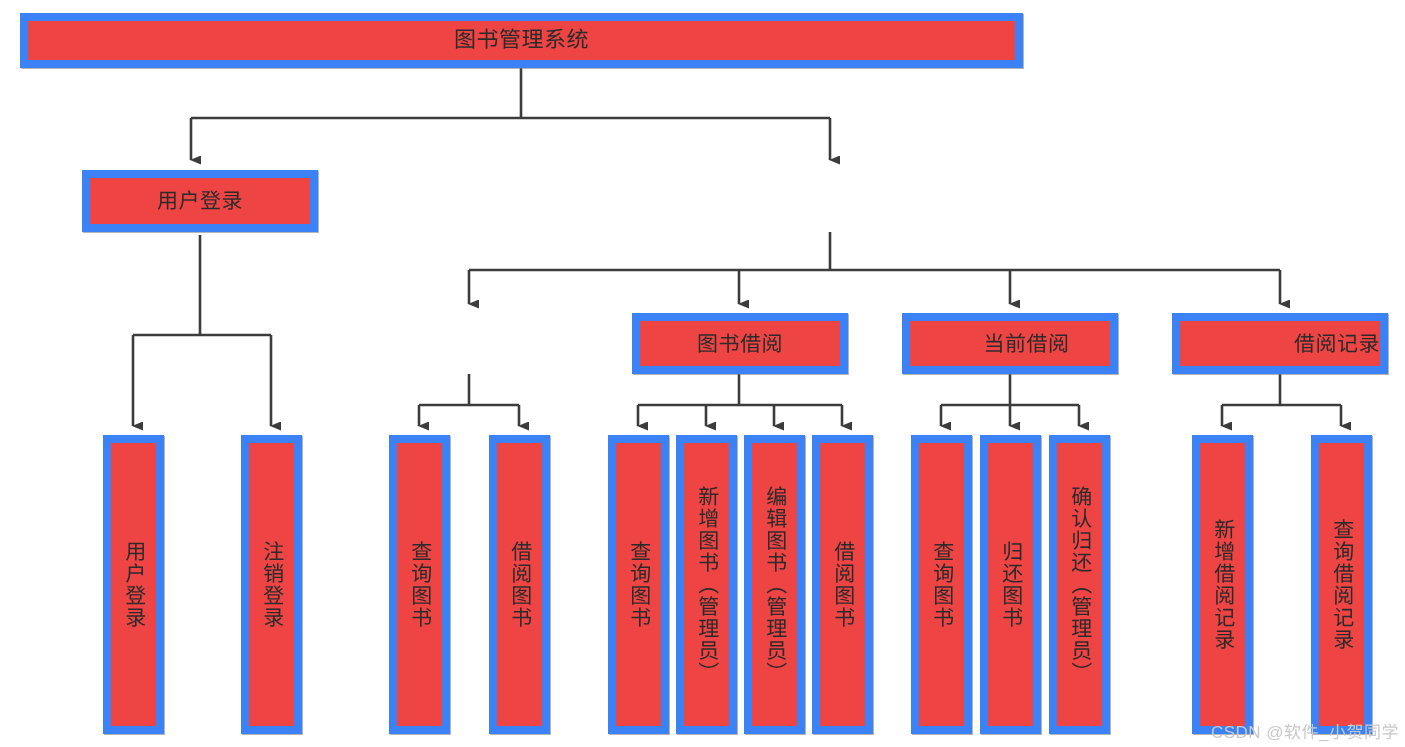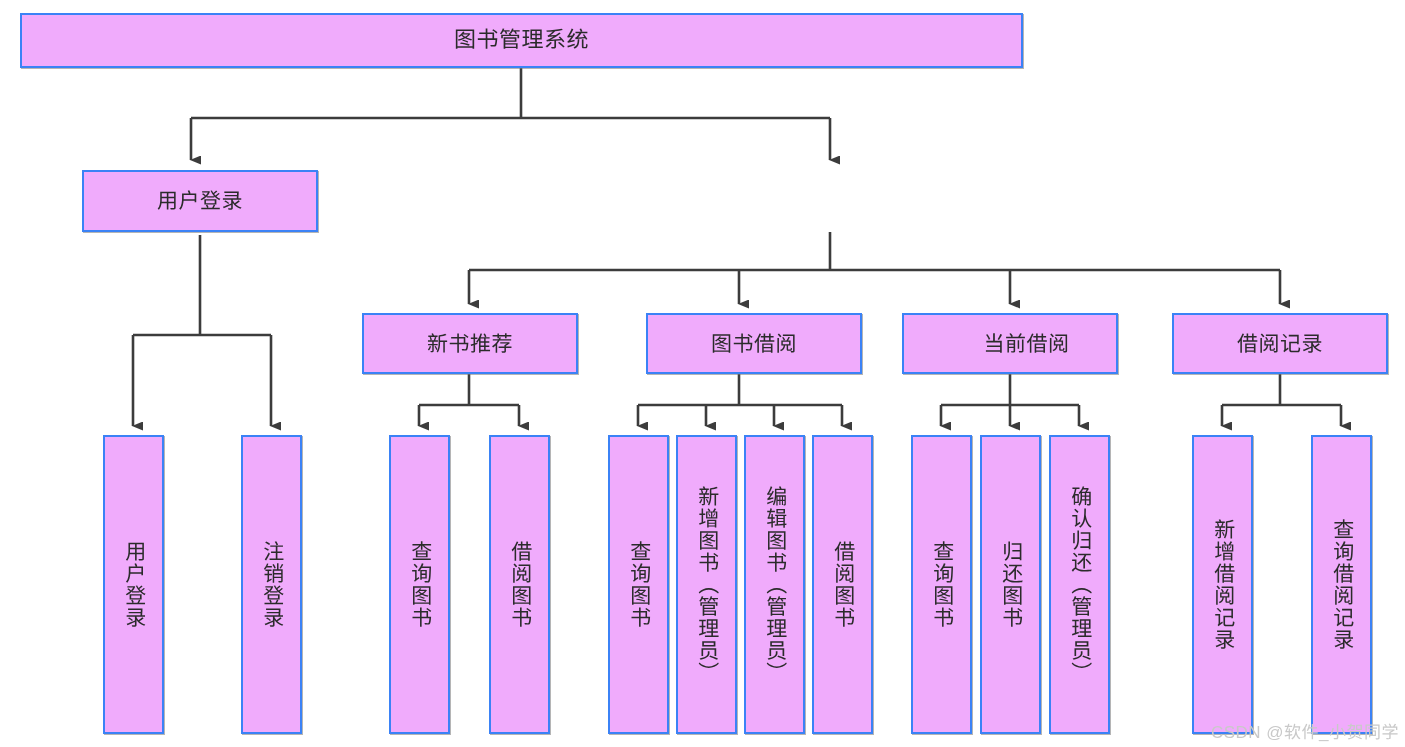--- a/index.html
+++ b/index.html
@@ -22,22 +22,22 @@
     position: absolute;
     left: 0;
     top: 0;
     width: 1405px;
     height: 747px;
     pointer-events: none;
   }
   .node {
     position: absolute;
     box-sizing: border-box;
-    background: #f0abfc;
-    border: 2px solid #3b82f6;
+    background: #ef4444;
+    border: 8px solid #3b82f6;
     box-shadow: 1px 1px 0 0 rgba(120,120,120,0.55);
     display: flex;
     align-items: center;
     justify-content: center;
     color: #2b2b2b;
   }
   .node-label {
     display: block;
     text-align: center;
     line-height: 1.12;
@@ -133,30 +133,27 @@
   </svg>
 
   <div class="node horiz root" style="left:20px; top:13px; width:1003px; height:55px;">
     <span class="node-label">图书管理系统</span>
   </div>
 
   <div class="node horiz" style="left:82px; top:170px; width:236px; height:62px;">
     <span class="node-label">用户登录</span>
   </div>
 
-  <div class="node horiz" style="left:362px; top:313px; width:216px; height:61px;">
-    <span class="node-label">新书推荐</span>
-  </div>
-  <div class="node horiz" style="left:632px; top:313px; width:216px; height:61px;margin-left:14px;">
+  <div class="node horiz" style="left:632px; top:313px; width:216px; height:61px;">
     <span class="node-label">图书借阅</span>
   </div>
   <div class="node horiz" style="left:902px; top:313px; width:216px; height:61px;padding-left:33px;">
     <span class="node-label">当前借阅</span>
   </div>
-  <div class="node horiz" style="left:1172px; top:313px; width:216px; height:61px;">
+  <div class="node horiz" style="left:1172px; top:313px; width:216px; height:61px;justify-content:flex-end;">
     <span class="node-label">借阅记录</span>
   </div>
 
   <div class="node vert" style="left:103px; top:435px; width:61px; height:299px;">
     <span class="node-label">用户登录</span>
   </div>
   <div class="node vert" style="left:241px; top:435px; width:61px; height:299px;">
     <span class="node-label">注销登录</span>
   </div>
 

